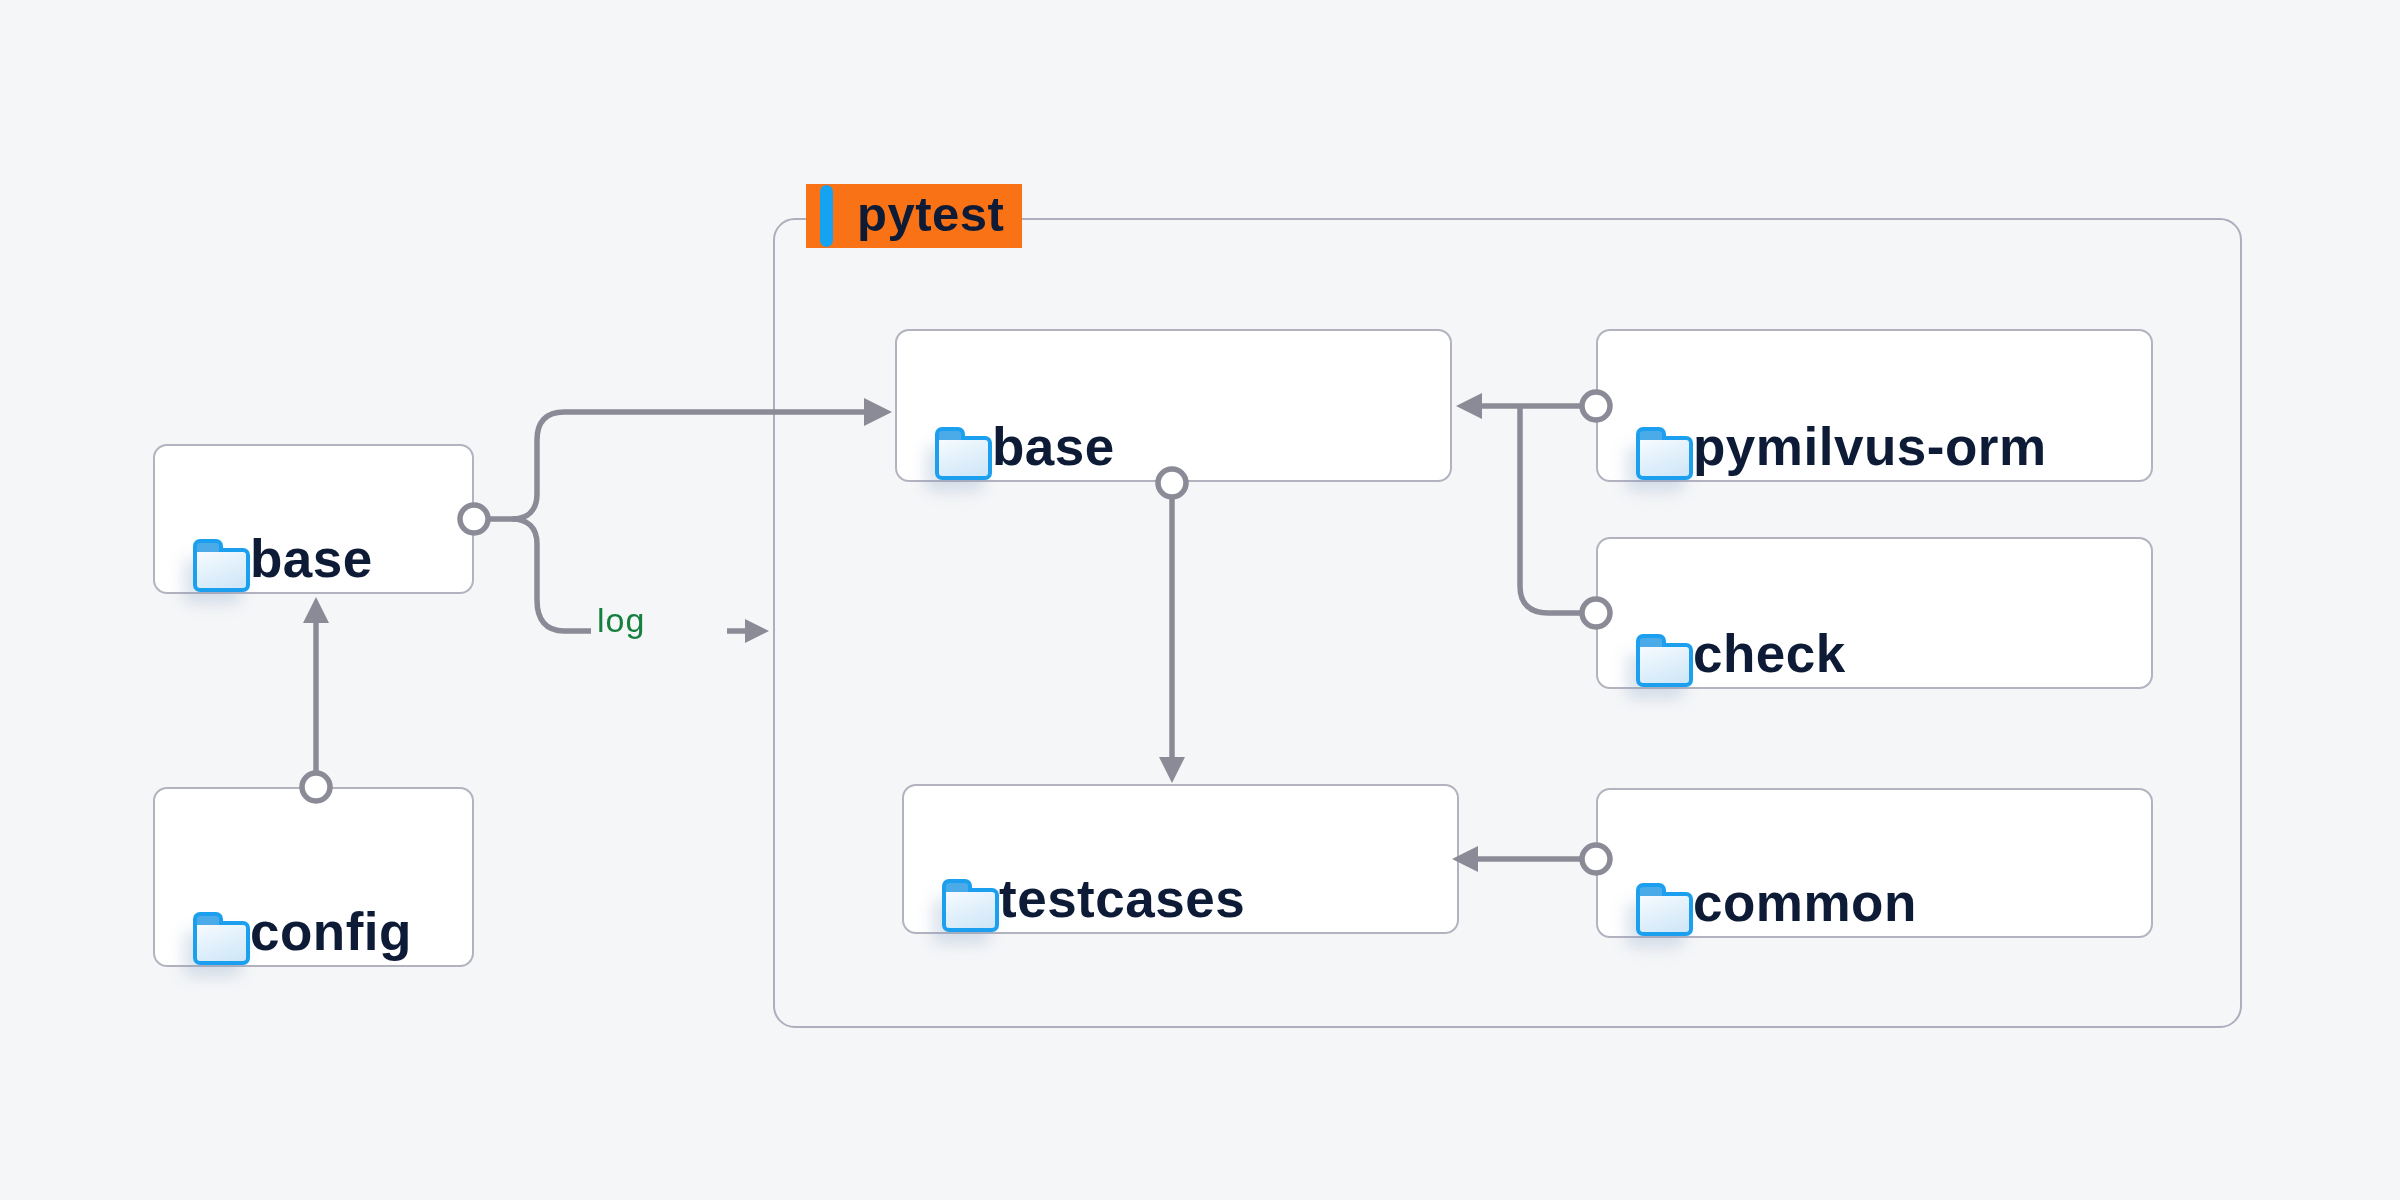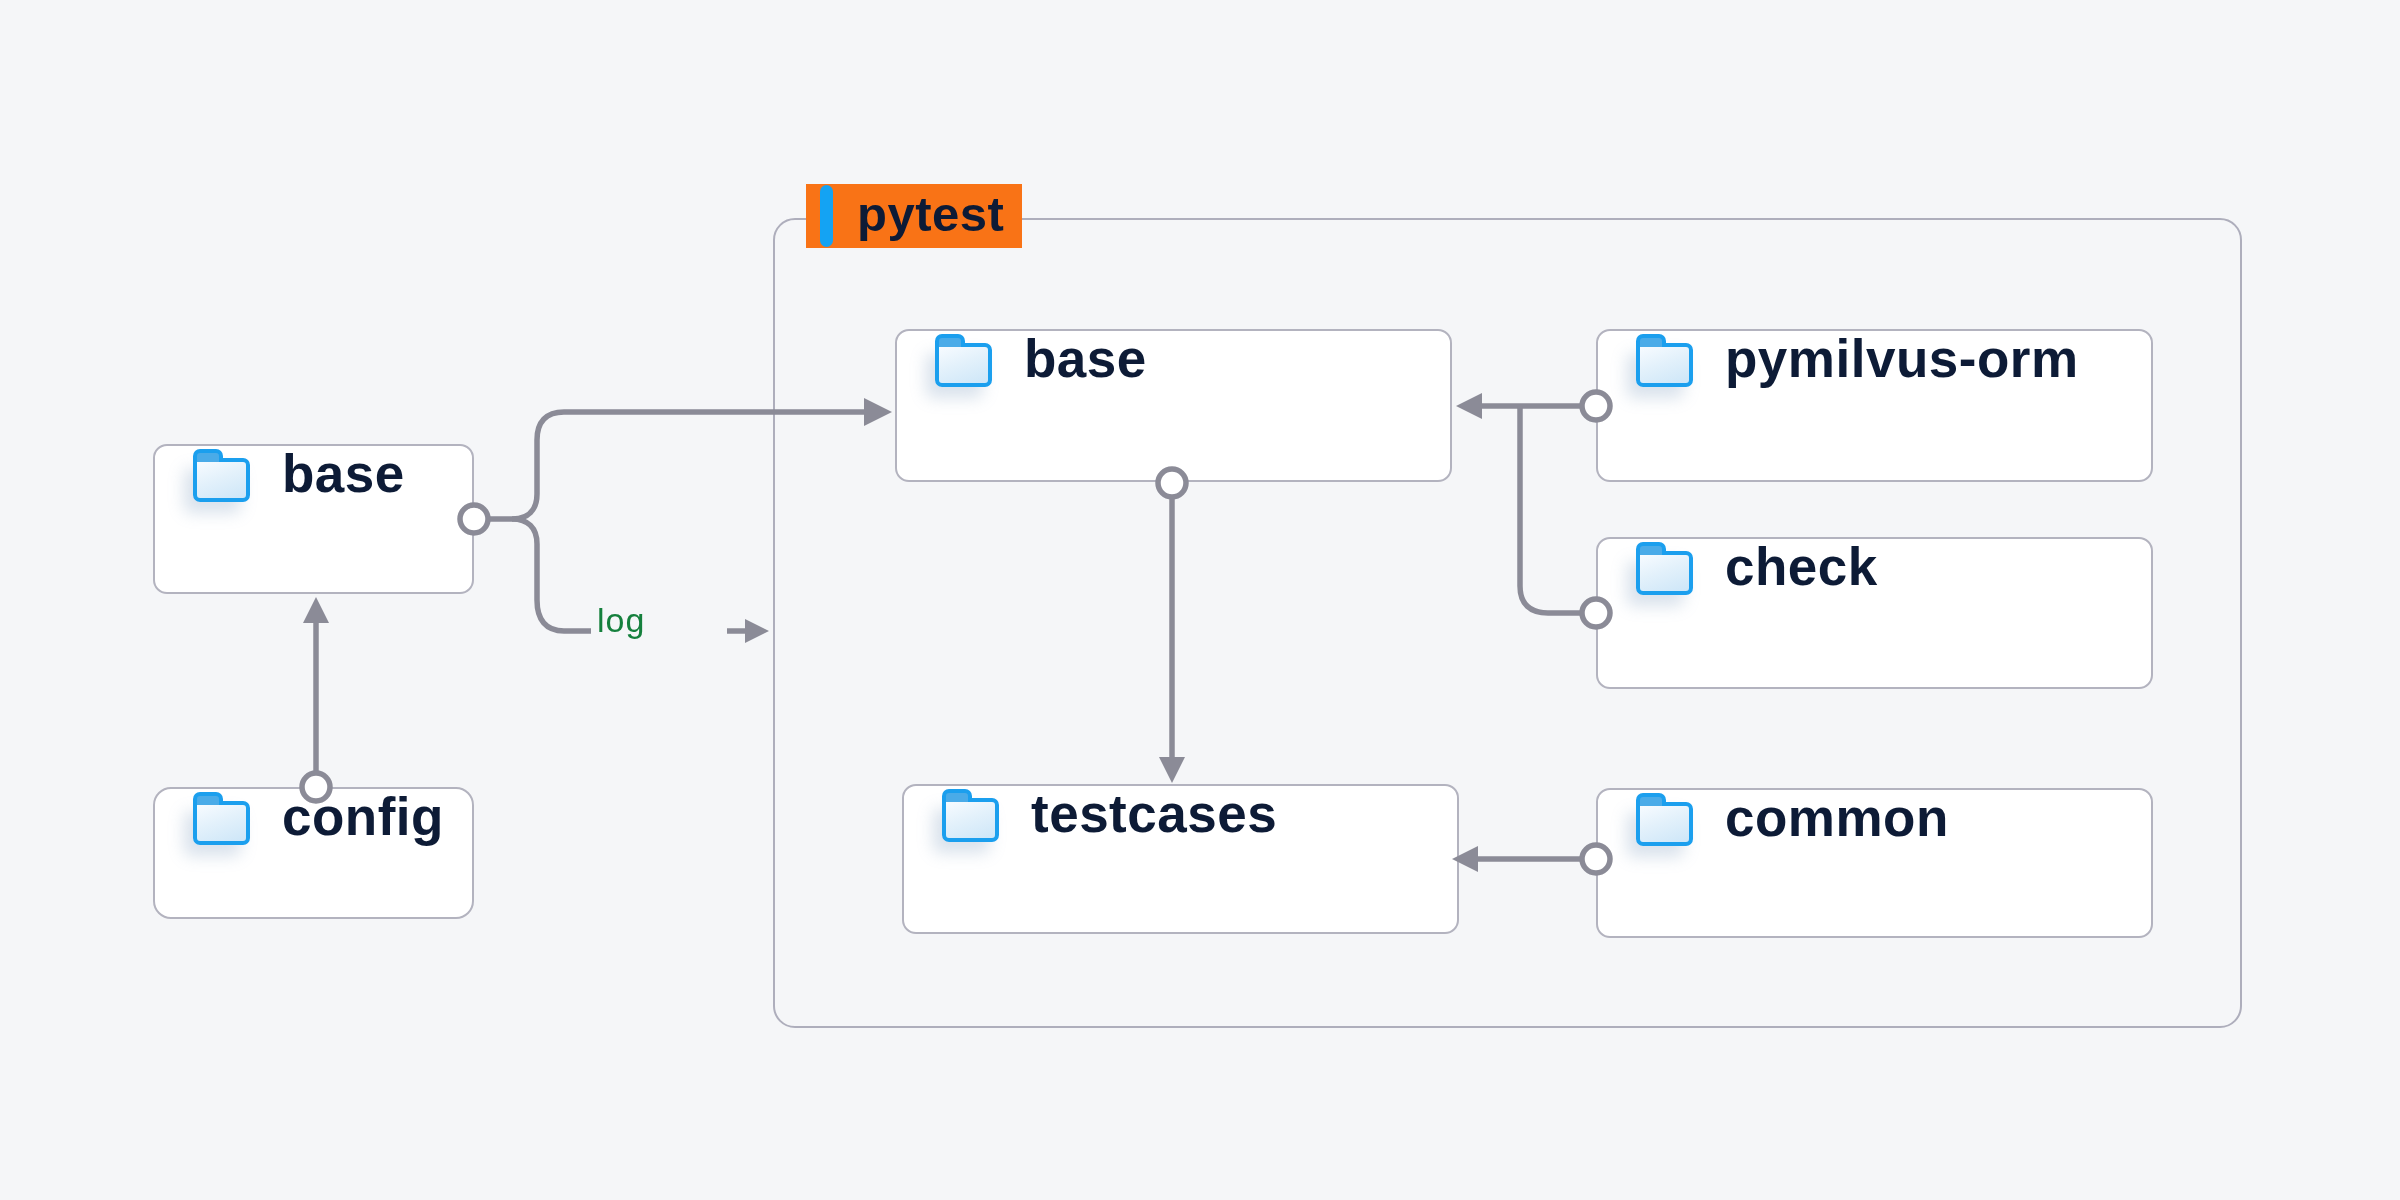--- a/index.html
+++ b/index.html
@@ -28,22 +28,22 @@
   }
   .group-label-text{
     font-size:49px;font-weight:700;color:#0d1b36;letter-spacing:0.5px;
     transform:translateY(-2px);
   }
 
   
   .node{
     position:absolute;background:#ffffff;
     border:2.5px solid #b3b3bf;border-radius:14px;
-    box-sizing:border-box;display:flex;align-items:flex-start;
-    padding-left:38px;gap:32px;z-index:2;
+    box-sizing:border-box;display:flex;align-items:flex-end;
+    padding-left:38px;z-index:2;
   }
   .node-label{
     font-size:53px;font-weight:700;color:#0d1b36;letter-spacing:0.5px;
     white-space:nowrap;transform:translateY(-3px);
   }
 
   
   .folder{
     position:relative;width:57px;height:44px;margin-top:12px;flex:0 0 auto;
     background:linear-gradient(160deg,#f7fbff 0%,#e3f1fb 45%,#cde6f8 100%);
@@ -75,21 +75,21 @@
   <div class="group-label">
     <span class="accent-bar"></span>
     <span class="group-label-text">pytest</span>
   </div>
 
   <div class="node" style="left:153px;top:444px;width:321px;height:150px;">
     <span class="folder"></span>
     <span class="node-label">base</span>
   </div>
 
-  <div class="node" style="left:153px;top:787px;width:321px;height:132px;border-radius:18px;">
+  <div class="node" style="left:153px;top:787px;width:321px;height:180px;">
     <span class="folder"></span>
     <span class="node-label">config</span>
   </div>
 
   <div class="node" style="left:895px;top:329px;width:557px;height:153px;">
     <span class="folder"></span>
     <span class="node-label">base</span>
   </div>
 
   <div class="node" style="left:1596px;top:537px;width:557px;height:152px;">

